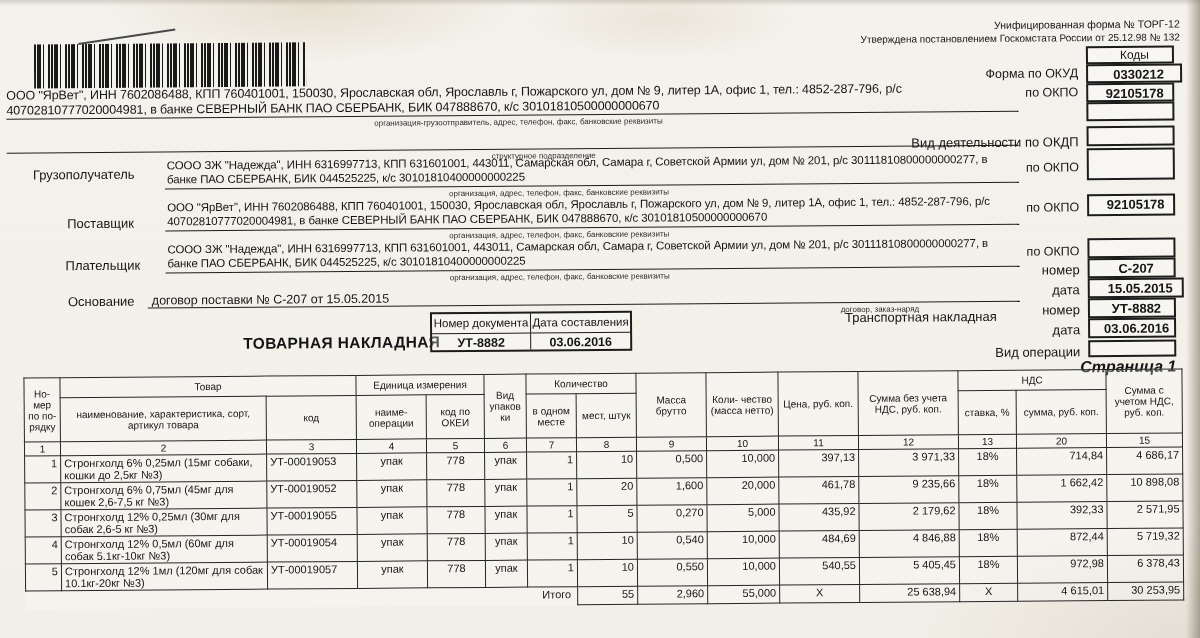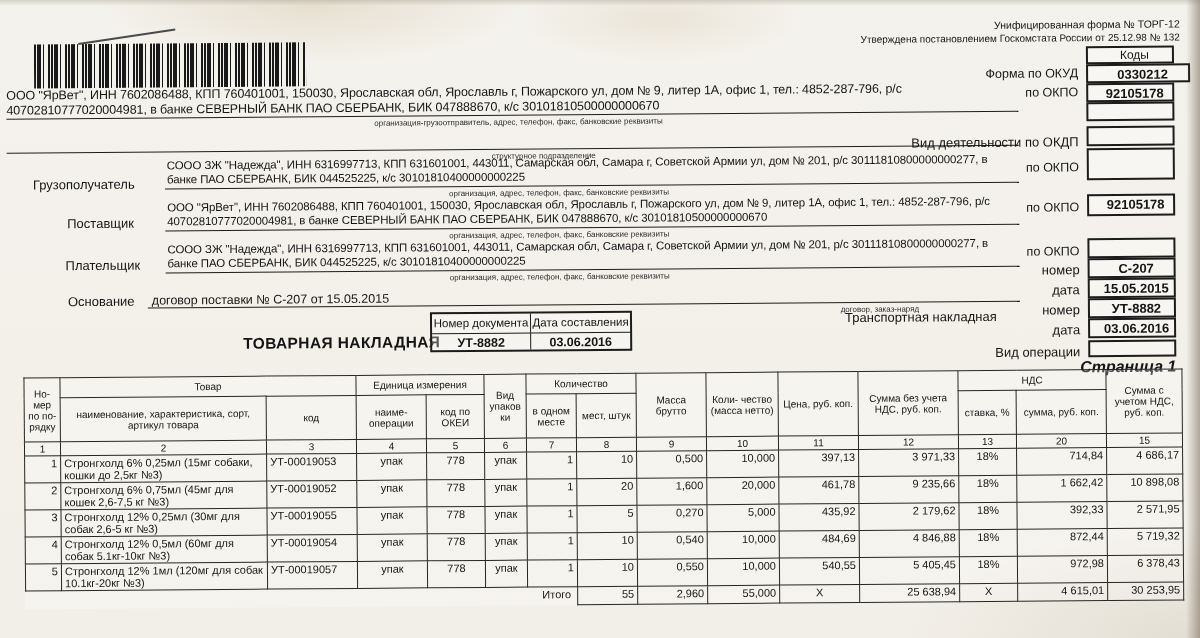--- a/index.html
+++ b/index.html
@@ -49,36 +49,36 @@
   <div class="doc">
 
     <div class="abs pen" style="left:80px;top:32px;width:98px;height:0;"></div>
     <div class="abs barcode" style="left:36px;top:40px;width:272px;height:44px;"></div>
 
     <div class="abs" style="right:18px;top:22px;font-size:10.5px;text-align:right;">Унифицированная форма № ТОРГ-12</div>
     <div class="abs" style="right:18px;top:36px;font-size:10px;text-align:right;">Утверждена постановлением Госкомстата России от 25.12.98 № 132</div>
 
     <div class="abs box" style="left:1088px;top:50px;width:88px;height:18px;font-size:12px;line-height:14px;font-weight:normal;">Коды</div>
     <div class="abs rlbl" style="left:930px;top:70px;width:150px;">Форма по ОКУД</div>
-    <div class="abs box" style="left:1088px;top:68px;width:104px;height:19px;">0330212</div>
+    <div class="abs box" style="left:1088px;top:68px;width:96px;height:19px;">0330212</div>
     <div class="abs rlbl" style="left:930px;top:89px;width:150px;">по ОКПО</div>
     <div class="abs box" style="left:1088px;top:87px;width:88px;height:19px;">92105178</div>
     <div class="abs box" style="left:1088px;top:106px;width:88px;height:19px;"></div>
 
     <div class="abs ptext" style="left:8px;top:84px;width:1050px;font-size:12.5px;">ООО "ЯрВет", ИНН 7602086488, КПП 760401001, 150030, Ярославская обл, Ярославль г, Пожарского ул, дом № 9, литер 1А, офис 1, тел.: 4852-287-796, р/с</div>
     <div class="abs ptext" style="left:8px;top:99px;width:1050px;font-size:12.5px;">40702810777020004981, в банке СЕВЕРНЫЙ БАНК ПАО СБЕРБАНК, БИК 047888670, к/с 30101810500000000670</div>
     <div class="abs hr" style="left:8px;top:114px;width:1012px;"></div>
     <div class="abs cap" style="left:240px;top:117px;width:560px;">организация-грузоотправитель, адрес, телефон, факс, банковские реквизиты</div>
 
     <div class="abs hr" style="left:8px;top:148px;width:1012px;"></div>
     <div class="abs cap" style="left:270px;top:151px;width:550px;">структурное подразделение</div>
     <div class="abs rlbl" style="left:830px;top:138px;width:250px;font-size:13px;">Вид деятельности по ОКДП</div>
     <div class="abs box" style="left:1088px;top:130px;width:88px;height:20px;"></div>
 
-    <div class="abs lbl" style="left:34px;top:173px;">Грузополучатель</div>
+    <div class="abs lbl" style="left:34px;top:163px;">Грузополучатель</div>
     <div class="abs ptext" style="left:168px;top:155px;width:870px;">СООО ЗЖ "Надежда", ИНН 6316997713, КПП 631601001, 443011, Самарская обл, Самара г, Советской Армии ул, дом № 201, р/с 30111810800000000277, в</div>
     <div class="abs ptext" style="left:168px;top:169px;width:870px;">банке ПАО СБЕРБАНК, БИК 044525225, к/с 30101810400000000225</div>
     <div class="abs hr" style="left:166px;top:185px;width:854px;"></div>
     <div class="abs cap" style="left:260px;top:188px;width:600px;">организация, адрес, телефон, факс, банковские реквизиты</div>
     <div class="abs rlbl" style="left:930px;top:164px;width:150px;">по ОКПО</div>
     <div class="abs box" style="left:1088px;top:152px;width:88px;height:32px;"></div>
 
     <div class="abs lbl" style="left:68px;top:212px;">Поставщик</div>
     <div class="abs ptext" style="left:168px;top:197px;width:870px;">ООО "ЯрВет", ИНН 7602086488, КПП 760401001, 150030, Ярославская обл, Ярославль г, Пожарского ул, дом № 9, литер 1А, офис 1, тел.: 4852-287-796, р/с</div>
     <div class="abs ptext" style="left:168px;top:211px;width:870px;">40702810777020004981, в банке СЕВЕРНЫЙ БАНК ПАО СБЕРБАНК, БИК 047888670, к/с 30101810500000000670</div>
@@ -96,21 +96,21 @@
     <div class="abs box" style="left:1088px;top:242px;width:88px;height:20px;"></div>
 
     <div class="abs lbl" style="left:68px;top:290px;">Основание</div>
     <div class="abs" style="left:152px;top:290px;font-size:12.5px;">договор поставки № С-207 от 15.05.2015</div>
     <div class="abs hr" style="left:148px;top:304px;width:872px;"></div>
     <div class="abs cap" style="left:780px;top:307px;width:200px;">договор, заказ-наряд</div>
 
     <div class="abs rlbl" style="left:980px;top:266px;width:100px;font-size:13px;">номер</div>
     <div class="abs box" style="left:1088px;top:262px;width:88px;height:20px;">С-207</div>
     <div class="abs rlbl" style="left:980px;top:286px;width:100px;font-size:13px;">дата</div>
-    <div class="abs box" style="left:1088px;top:282px;width:88px;height:20px;">15.05.2015</div>
+    <div class="abs box" style="left:1088px;top:282px;width:96px;height:20px;">15.05.2015</div>
     <div class="abs" style="left:845px;top:312px;font-size:13px;">Транспортная накладная</div>
     <div class="abs rlbl" style="left:980px;top:306px;width:100px;font-size:13px;">номер</div>
     <div class="abs box" style="left:1088px;top:302px;width:88px;height:20px;">УТ-8882</div>
     <div class="abs rlbl" style="left:980px;top:326px;width:100px;font-size:13px;">дата</div>
     <div class="abs box" style="left:1088px;top:322px;width:88px;height:20px;">03.06.2016</div>
     <div class="abs rlbl" style="left:930px;top:348px;width:150px;font-size:13px;">Вид операции</div>
     <div class="abs box" style="left:1088px;top:344px;width:88px;height:17px;"></div>
     <div class="abs ital" style="left:1076px;top:362px;width:100px;">Страница 1</div>
 
     <div class="abs title" style="left:243px;top:332px;">ТОВАРНАЯ НАКЛАДНАЯ</div>

